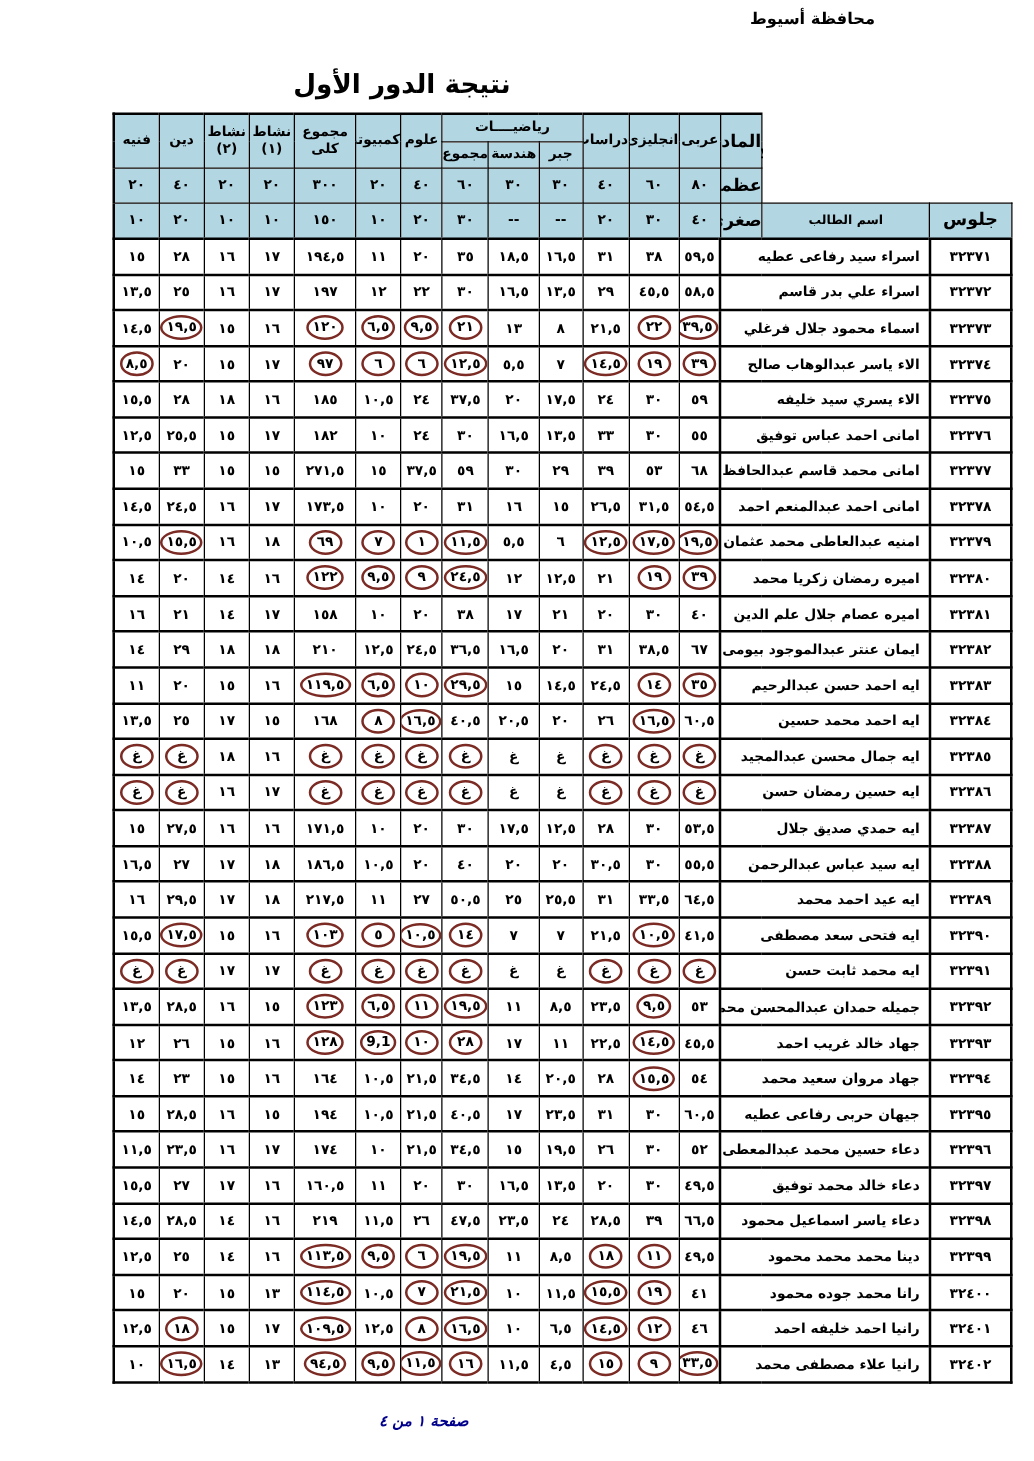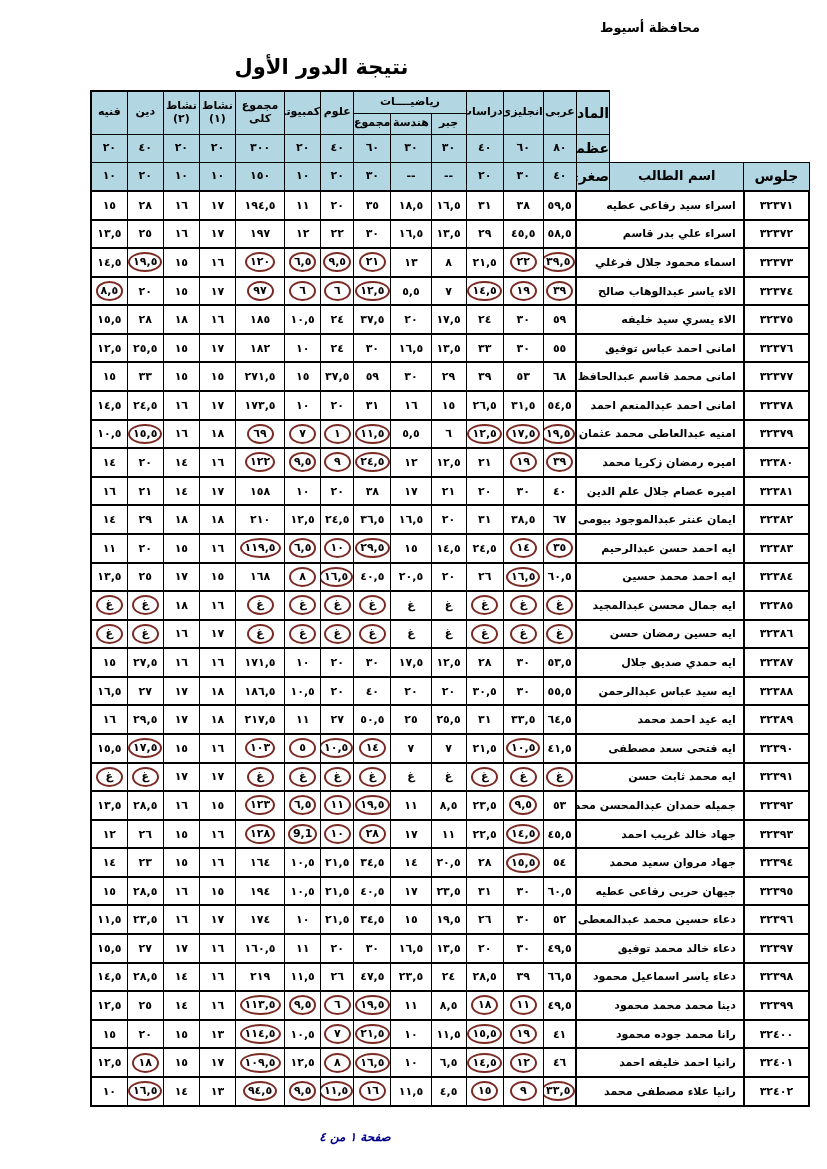--- a/index.html
+++ b/index.html
@@ -1,44 +1,44 @@
 <!DOCTYPE html>
 <html lang="ar" dir="rtl"><head>
 <meta charset="utf-8">
 <style>
   html,body{margin:0;padding:0;background:#fff;}
   body{width:827px;height:1169px;position:relative;font-family:"DejaVu Sans",sans-serif;color:#000;}
   .abs{position:absolute;}
   
   .gov-block{top:6px;right:17px;width:320px;text-align:center;font-weight:bold;}
-  .gov-line{font-size:13px;line-height:1.5;margin-top:12px;}
+  .gov-line{font-size:13px;line-height:1.5;}
   .committee{font-size:12.5px;text-decoration:underline;line-height:1.6;white-space:nowrap;}
   .main-title{top:55px;left:229px;width:185px;text-align:center;font-size:21px;font-weight:bold;}
   .school-block{top:96px;right:50px;width:230px;text-align:center;font-weight:bold;}
   .admin-line{font-size:13px;line-height:1.45;}
   .school-line{font-size:11px;line-height:1.5;}
   
   table.grid{position:absolute;top:90px;left:90px;border-collapse:collapse;table-layout:fixed;width:720px;direction:rtl;}
   .grid td{border:1px solid #000;text-align:center;vertical-align:middle;padding:0;overflow:hidden;font-weight:bold;}
   .grid td.nb{border:none;background:#fff;}
   .grid td.h{background:#b2d6e2;font-size:11px;white-space:pre-line;line-height:1.15;}
   .grid tr.hr1 td{border-top-width:2px;}
   .grid tr.hr1 td.nb{border-top:none;}
   .grid td.corner{font-size:14px;}
   .grid tr.hr4 td{border-bottom-width:2px;}
   .grid td.seat-h{font-size:14px;}
-  .grid td.name-h{font-size:13px;}
+  .grid td.name-h{font-size:10px;}
   .grid td.edge-l{border-left-width:2px;}
   .grid td.seat{border-left-width:2px;border-right-width:2px;font-size:12px;letter-spacing:1px;}
   .grid td.name{border-left-width:2px;text-align:right;padding-right:7px;font-size:12px;white-space:nowrap;margin-top:32px;}
   .grid tr.data td{border-top-width:2px;border-bottom-width:2px;font-size:11px;}
   .grid tr.data{height:28.59px;}
   .circ{display:inline-block;min-width:17px;padding:0 3px;border:2px solid #7b2b24;border-radius:50%;line-height:16px;}
   
-  .footer{top:1130px;left:280px;width:150px;text-align:center;font-size:12px;font-weight:bold;font-style:italic;color:#00008b;}
+  .footer{top:1130px;left:264px;width:150px;text-align:center;font-size:12px;font-weight:bold;font-style:italic;color:#00008b;}
 </style>
 </head>
 <body>
 
 <div class="abs gov-block">
   <div class="gov-line">محافظة أسيوط</div>
 </div>
 
 <div class="abs main-title">نتيجة الدور الأول</div>
 

